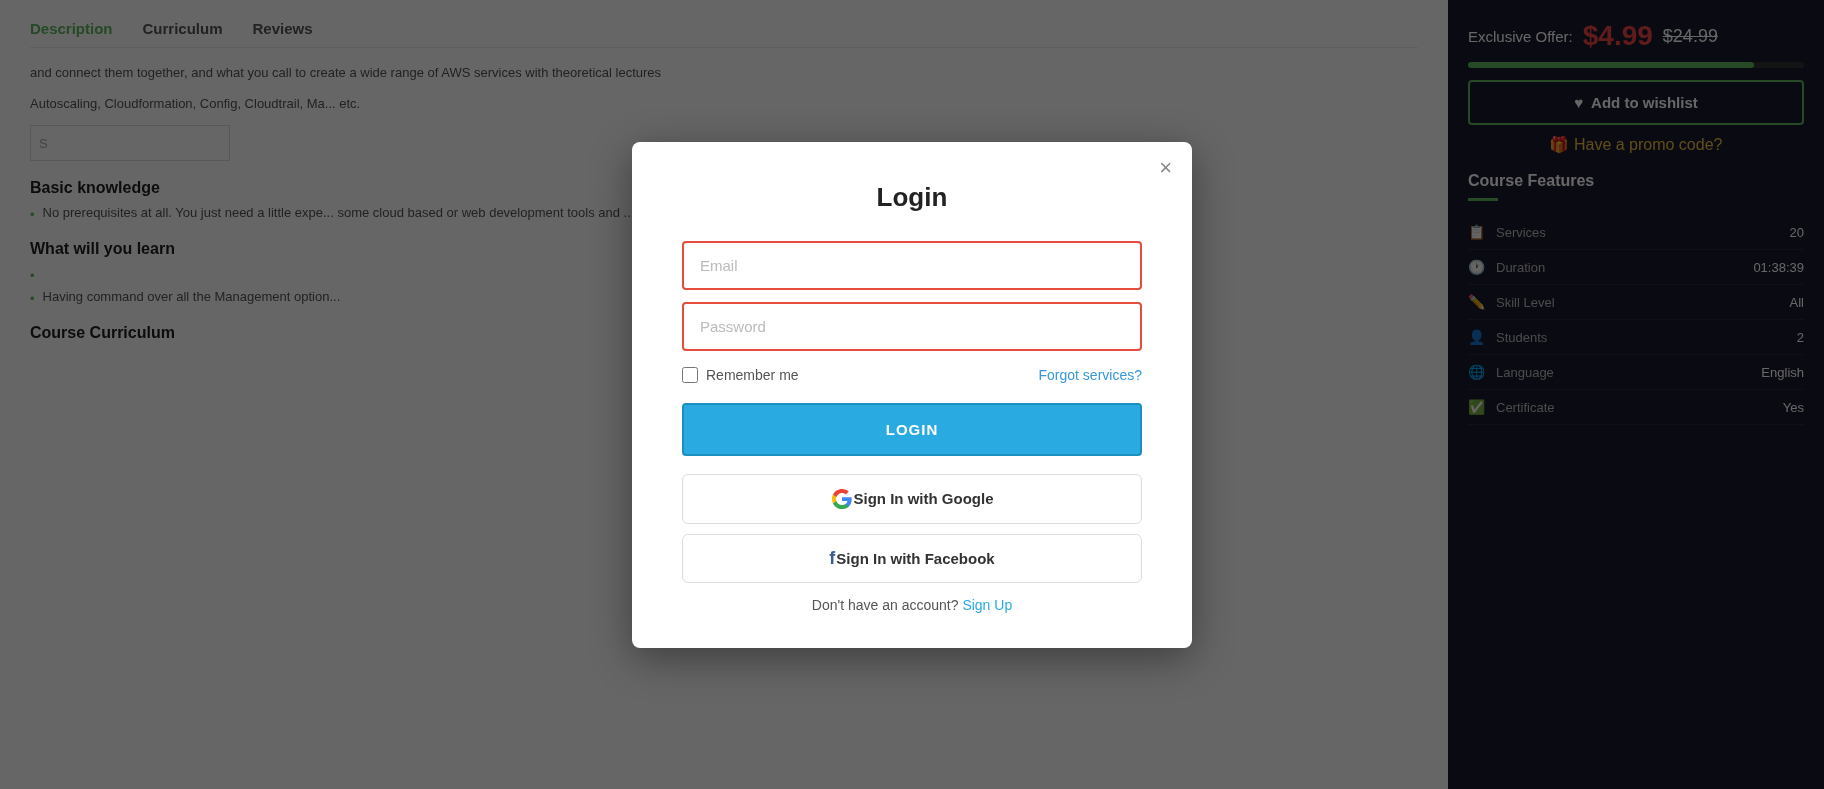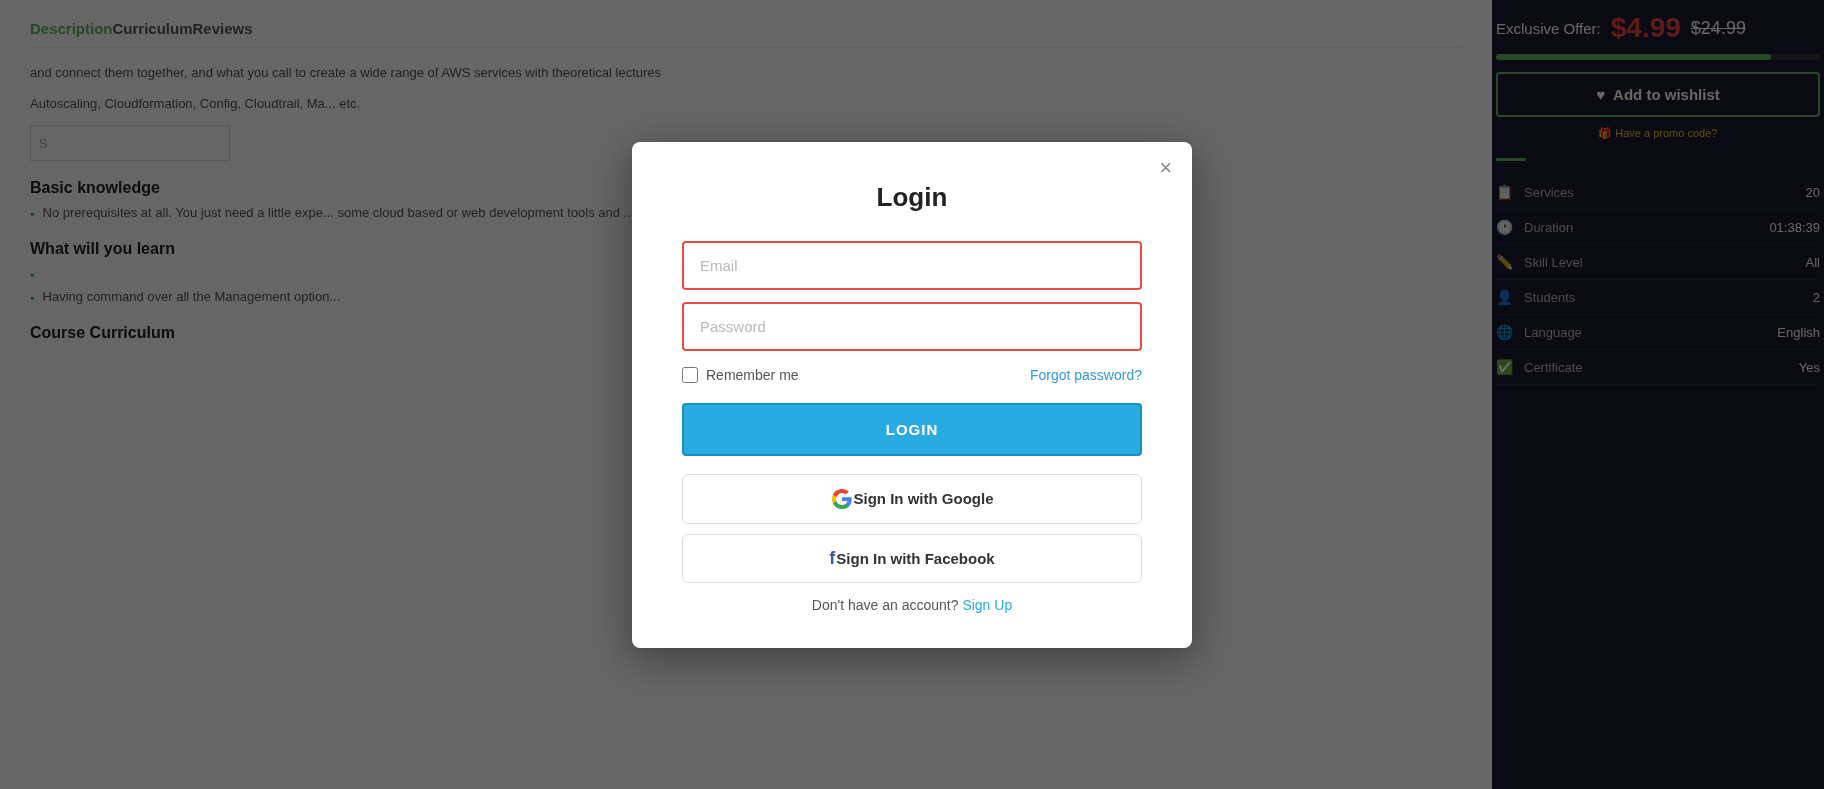--- a/index.html
+++ b/index.html
@@ -24,20 +24,21 @@
     .left-content {
       flex: 1;
       background: #fff;
       padding: 20px 30px;
       overflow: hidden;
     }
 
     
     .top-nav {
       display: flex;
+      gap: 30px;
       margin-bottom: 15px;
       padding-bottom: 10px;
       border-bottom: 1px solid #eee;
     }
 
     .nav-item {
       font-size: 15px;
       font-weight: 600;
       color: #555;
       cursor: pointer;
@@ -69,25 +70,24 @@
       margin-bottom: 6px;
     }
 
     .bullet-dot {
       color: #5cb85c;
       margin-top: 2px;
     }
 
     
     .right-sidebar {
-      width: 332px;
+      width: 376px;
       background: #1a1a2e;
-      padding: 4px;
-      color: #fff;
-      margin-top: 8px;
+      padding: 20px;
+      color: #fff;
     }
 
     .exclusive-offer {
       display: flex;
       align-items: center;
       gap: 10px;
       margin-bottom: 10px;
       font-size: 15px;
       color: #fff;
     }
@@ -130,21 +130,21 @@
       border-radius: 4px;
       display: flex;
       align-items: center;
       justify-content: center;
       gap: 8px;
       margin-bottom: 10px;
     }
 
     .promo-link {
       color: #f0c040;
-      font-size: 11px;
+      font-size: 16px;
       text-align: center;
       display: block;
       cursor: pointer;
       margin-bottom: 18px;
     }
 
     .course-features-title {
       font-size: 16px;
       font-weight: 700;
       color: #fff;
@@ -382,20 +382,21 @@
     <button class="wishlist-btn">
       <span>♥</span>
       <span>Add to wishlist</span>
     </button>
 
     <span class="promo-link">
       <span>🎁</span>
       <span>Have a promo code?</span>
     </span>
 
+    <div class="course-features-title">Course Features</div>
     <div class="features-underline"></div>
 
     <div class="feature-row">
       <div class="feature-left">
         <span class="feature-icon">📋</span>
         <span>Services</span>
       </div>
       <span class="feature-value">20</span>
     </div>
 
@@ -449,21 +450,21 @@
 
     <input class="form-input" type="email" placeholder="Email" style="">
 
     <input class="form-input" type="password" placeholder="Password" style="">
 
     <div class="remember-forgot">
       <label class="remember-me">
         <input type="checkbox" style="">
         <span>Remember me</span>
       </label>
-      <a class="forgot-link">Forgot password?</a>
+      <a class="forgot-link">Forgot services?</a>
     </div>
 
     <button class="login-btn">LOGIN</button>
 
     <button class="social-btn">
       <span class="google-g">
         <svg viewBox="0 0 24 24" width="22" height="22" xmlns="http://www.w3.org/2000/svg">
           <path d="M22.56 12.25c0-.78-.07-1.53-.2-2.25H12v4.26h5.92c-.26 1.37-1.04 2.53-2.21 3.31v2.77h3.57c2.08-1.92 3.28-4.74 3.28-8.09z" fill="#4285F4"></path>
           <path d="M12 23c2.97 0 5.46-.98 7.28-2.66l-3.57-2.77c-.98.66-2.23 1.06-3.71 1.06-2.86 0-5.29-1.93-6.16-4.53H2.18v2.84C3.99 20.53 7.7 23 12 23z" fill="#34A853"></path>
           <path d="M5.84 14.09c-.22-.66-.35-1.36-.35-2.09s.13-1.43.35-2.09V7.07H2.18C1.43 8.55 1 10.22 1 12s.43 3.45 1.18 4.93l3.66-2.84z" fill="#FBBC05"></path>

